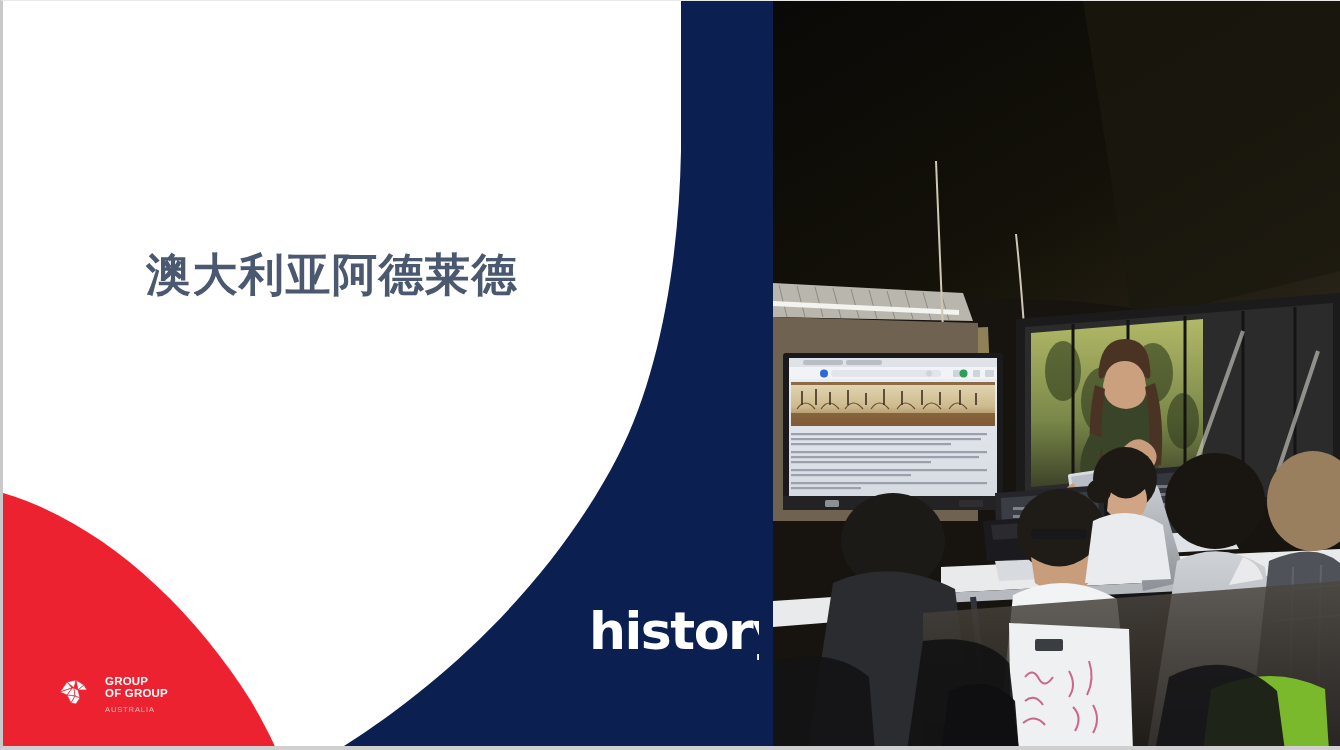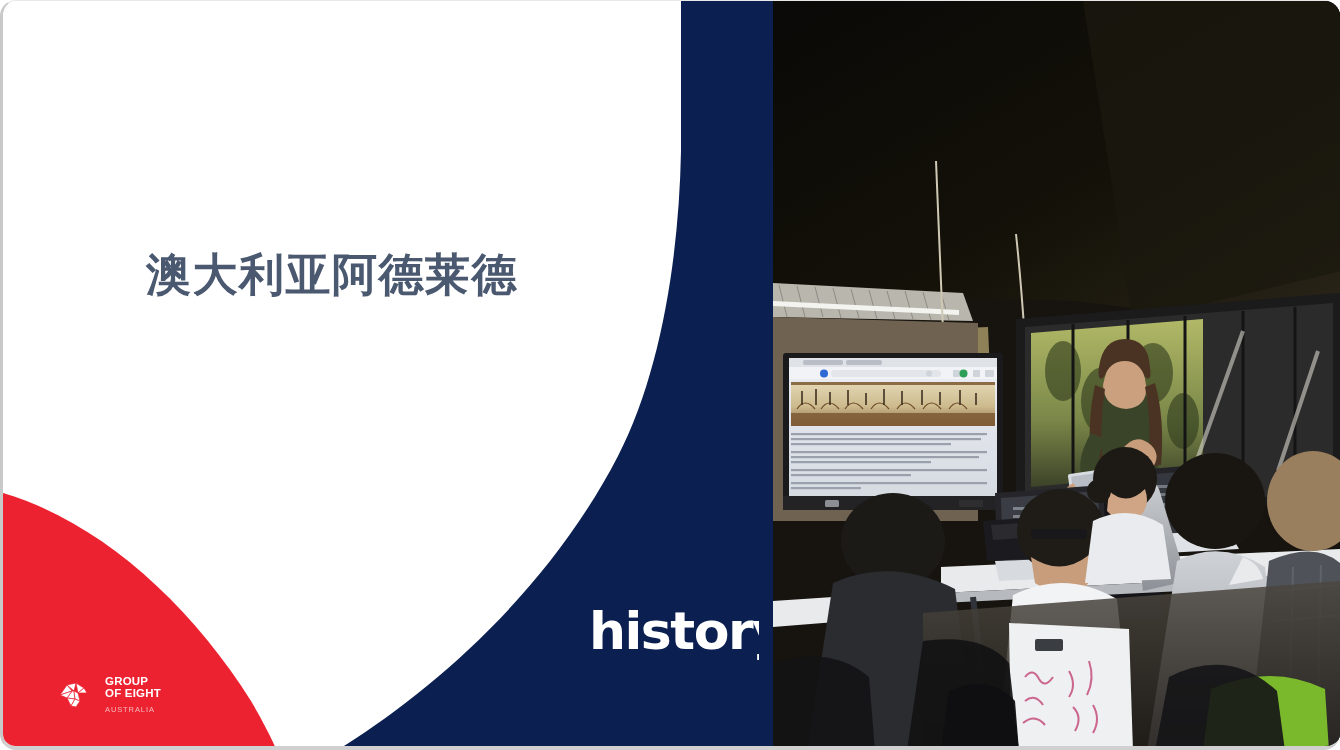--- a/index.html
+++ b/index.html
@@ -14,21 +14,20 @@
   .slide {
     position: relative;
     width: 1340px;
     height: 750px;
     overflow: hidden;
     background: #ffffff;
     box-sizing: border-box;
     border-left: 3px solid #c9c9c9;
     border-bottom: 4px solid #d0d0d0;
     border-top: 1px solid #e8e8e8;
-    border-radius: 16px;
   }
 
   
   .left-panel {
     position: absolute;
     left: 0; top: 0;
     width: 770px;
     height: 750px;
     background: #ffffff;
     overflow: hidden;
@@ -72,21 +71,21 @@
   }
   .wordmark .w1 { font-size: 46px; display:block; }
   .wordmark .w2 { font-size: 52px; display:block; }
 
   
   .go8 {
     position: absolute;
     left: 55px;
     top: 675px;
     display: flex;
-    align-items: center;
+    align-items: flex-start;
     gap: 7px;
   }
   .go8-mark { width: 40px; height: 32px; }
   .go8-text {
     color: #ffffff;
     font-family: "Liberation Sans", sans-serif;
     line-height: 1.0;
   }
   .go8-text .g1 { display:block; font-size: 11.5px; font-weight: 700; letter-spacing: .2px;}
   .go8-text .g2 { display:block; font-size: 11.5px; font-weight: 700; letter-spacing: .2px;}
@@ -156,21 +155,21 @@
             <polygon points="16,12 20,14 22,22 17,20"></polygon>
             <polygon points="2,16 14,12 9,19"></polygon>
             <polygon points="9,19 17,20 13,27"></polygon>
             <polygon points="17,20 22,22 18,28 13,27"></polygon>
             <polygon points="26,9 29,14 20,14"></polygon>
           </g>
         </svg>
       </span>
       <span class="go8-text">
         <span class="g1">GROUP</span>
-        <span class="g2">OF EIGHT</span>
+        <span class="g2">OF GROUP</span>
         <span class="g3">AUSTRALIA</span>
       </span>
     </div>
   </div>
 
   <div class="gutter"></div>
 
   <div class="photo">
     <svg viewBox="0 0 567 750" preserveAspectRatio="none" aria-hidden="true">
       <defs>

